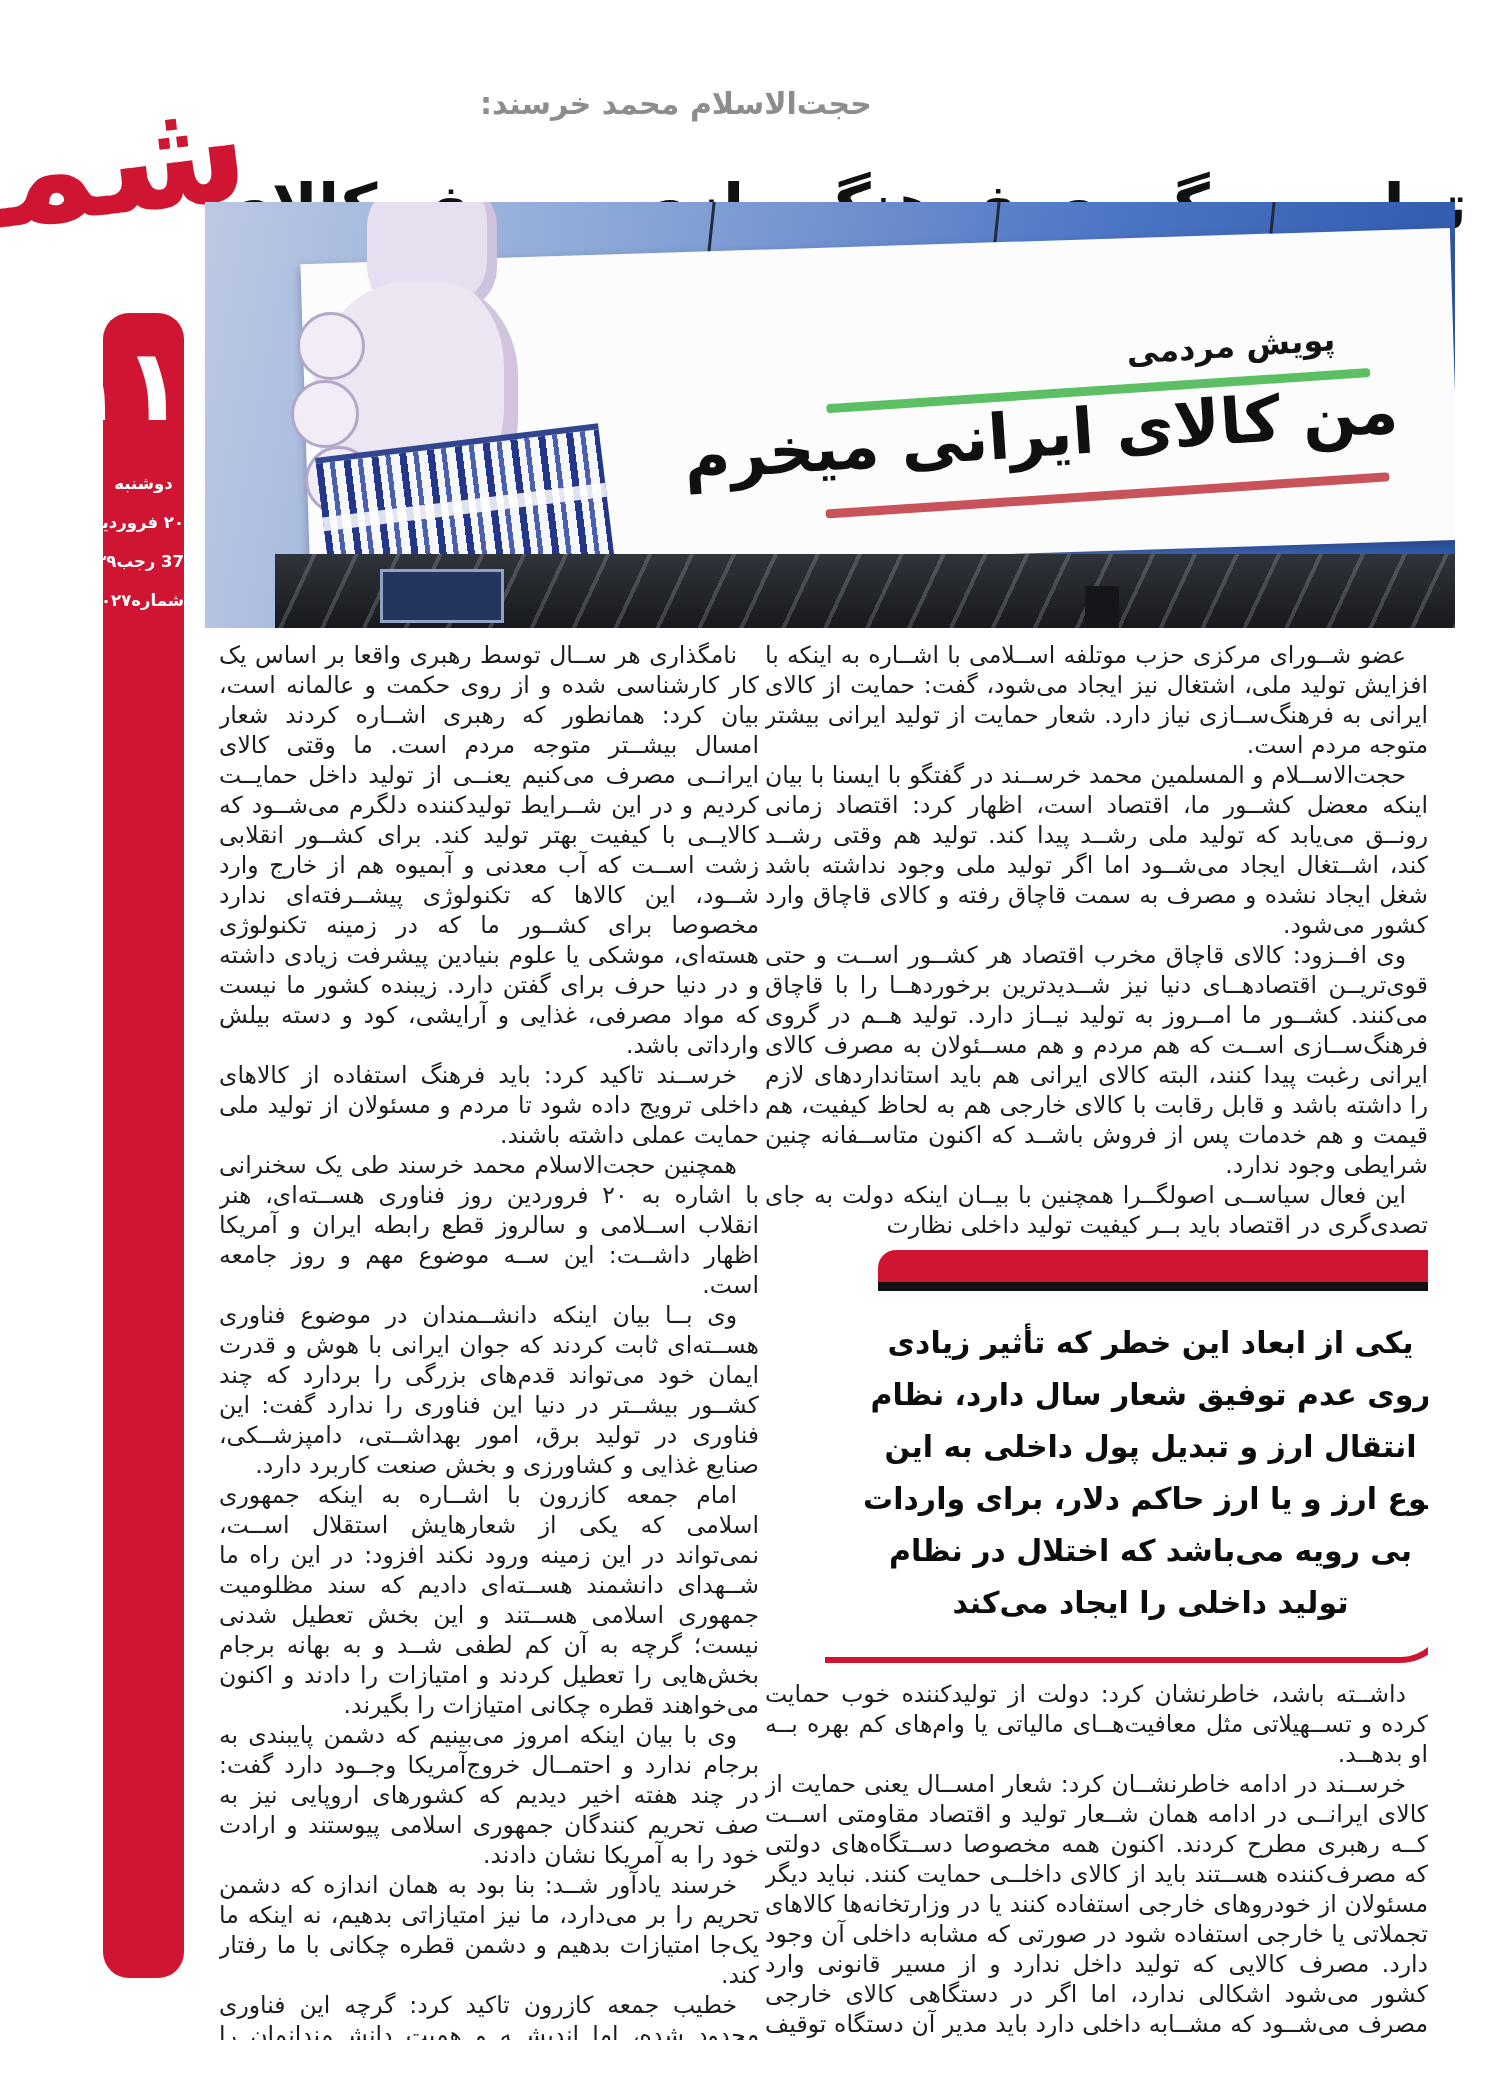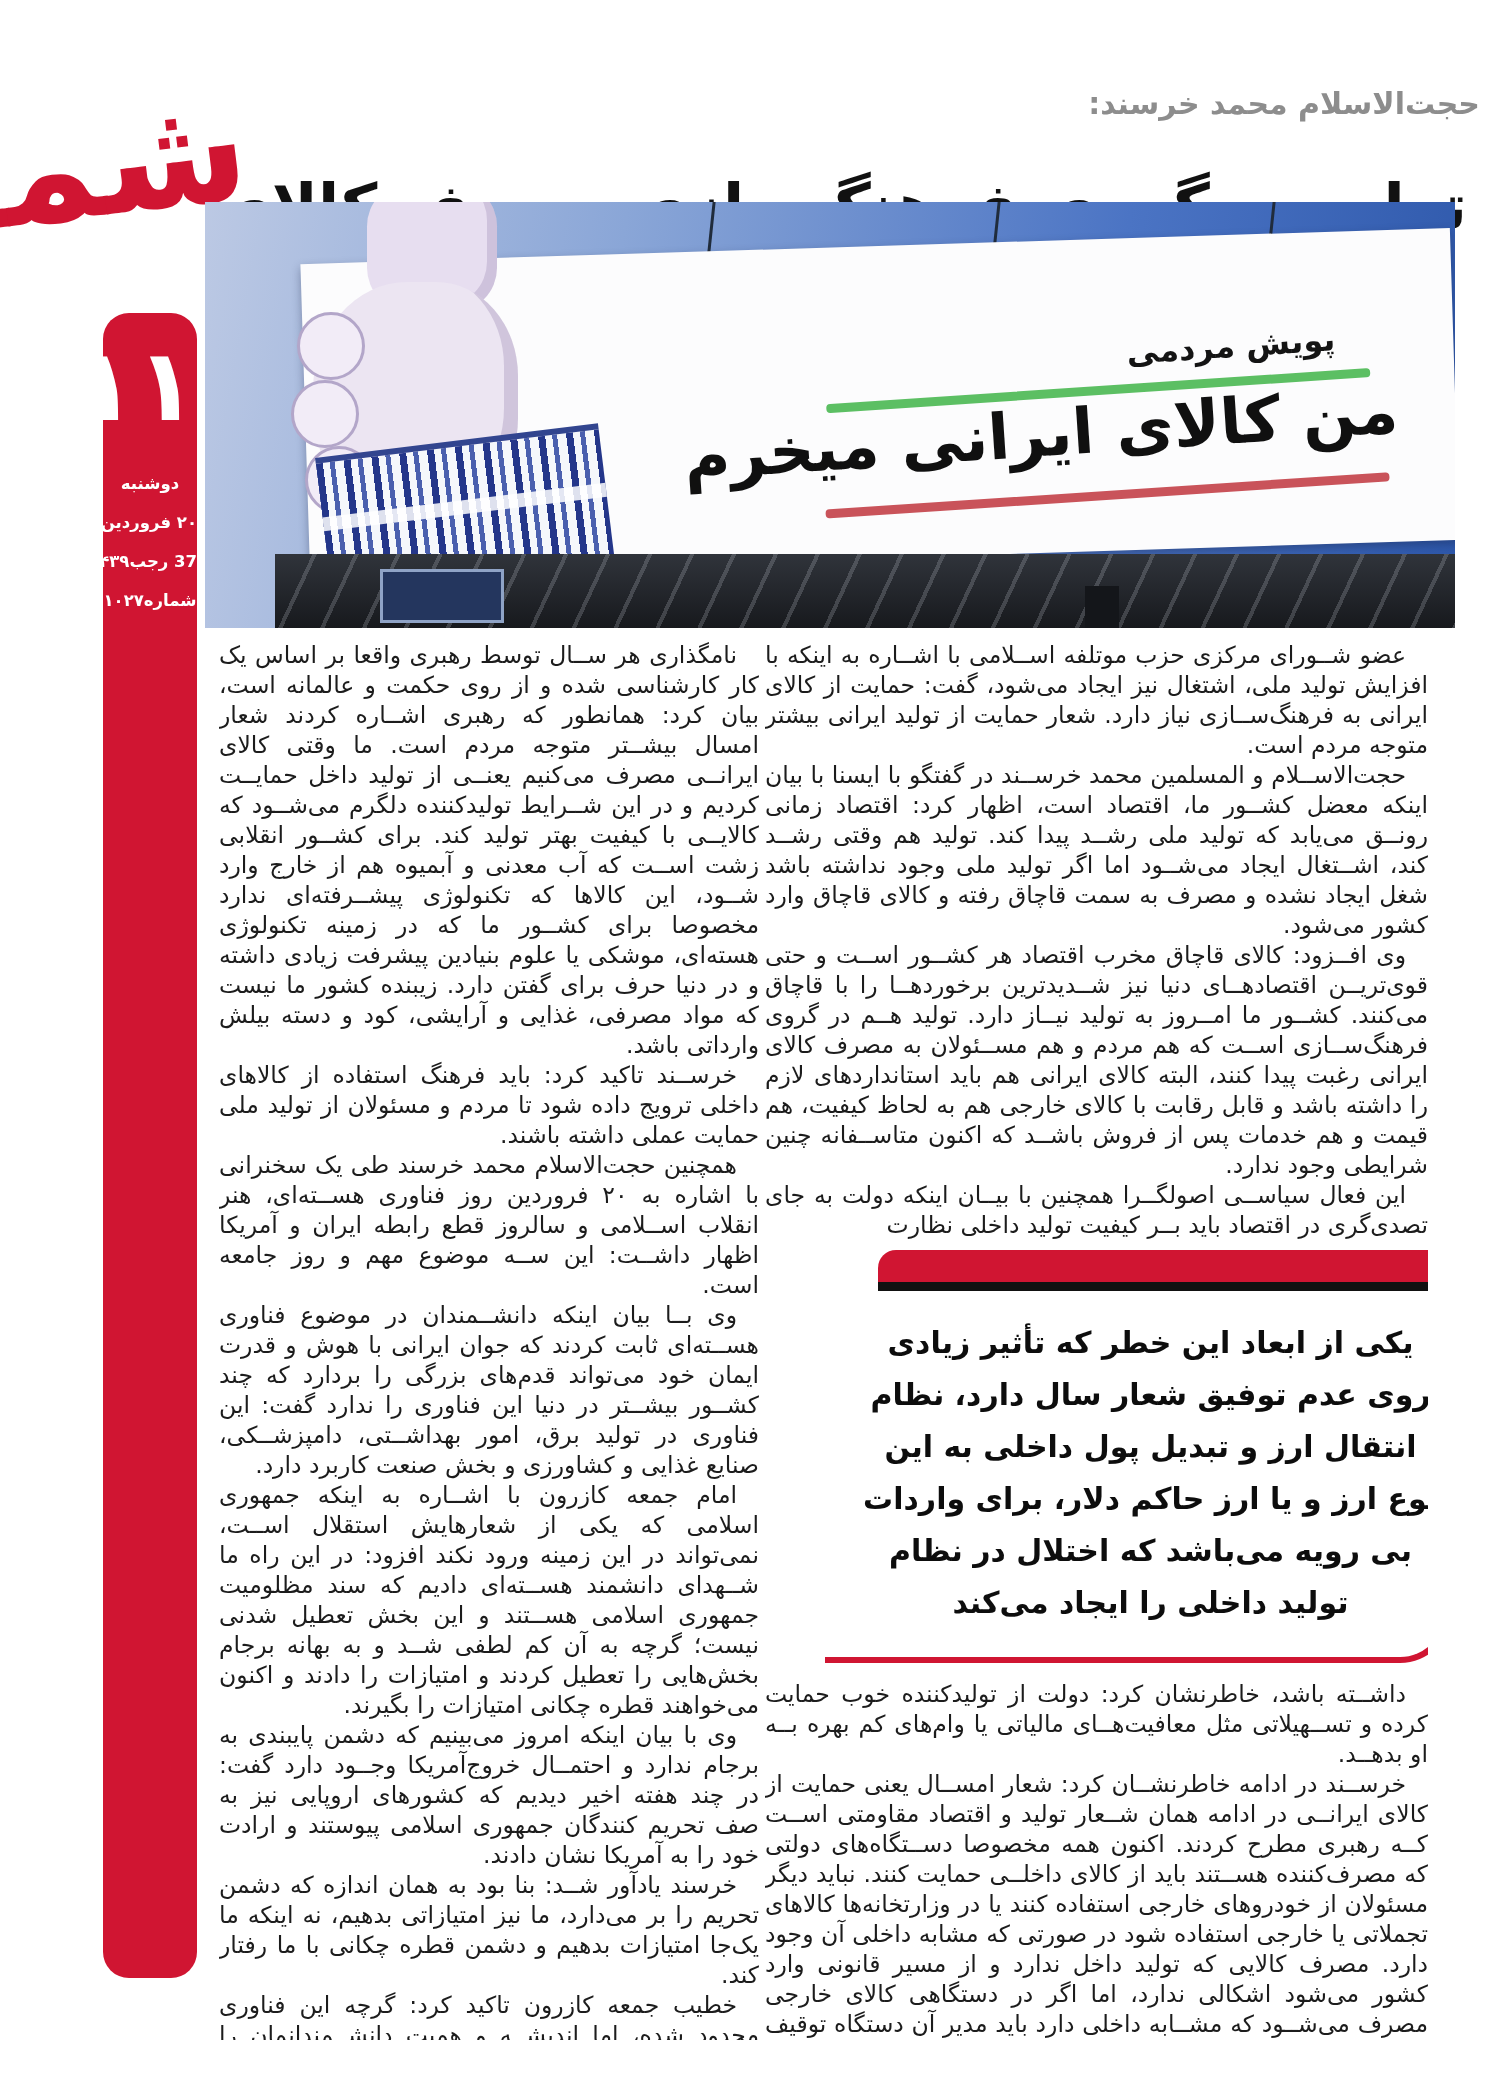--- a/index.html
+++ b/index.html
@@ -2,27 +2,27 @@
 <html lang="fa" dir="rtl"><head>
 <meta charset="utf-8">
 <style>
   html,body{margin:0;padding:0;background:#e9e9e9;}
   .page{position:relative;width:1500px;height:2081px;background:#ffffff;overflow:hidden;
         font-family:"DejaVu Sans",sans-serif;direction:rtl;}
   
   .logo{position:absolute;left:48px;top:18px;width:200px;height:290px;color:#d01532;
         font-size:148px;font-weight:bold;line-height:280px;text-align:center;
         transform:rotate(-7deg);}
-  .strip{position:absolute;left:103px;top:313px;width:94px;height:1665px;background:#d01532;
+  .strip{position:absolute;left:103px;top:313px;width:81px;height:1665px;background:#d01532;
          border-radius:26px;color:#fff;text-align:center;}
   .pagenum{font-size:100px;font-weight:bold;line-height:1.05;padding-top:20px;}
   .dates{margin-top:26px;}
   .dateline{font-size:16.5px;font-weight:bold;line-height:39px;white-space:nowrap;text-align:center;}
   
-  .kicker{position:absolute;left:480px;top:86px;width:1000px;text-align:right;
+  .kicker{position:absolute;left:480px;top:86px;width:1000px;text-align:left;
           color:#8d8d8d;font-size:30px;font-weight:bold;}
   .headline{position:absolute;left:205px;top:128px;width:1272px;text-align:center;
             color:#111;font-size:62px;font-weight:bold;letter-spacing:-1px;}
   
   .photo{position:absolute;left:205px;top:202px;width:1250px;height:426px;overflow:hidden;
          background:linear-gradient(100deg,#bcc9e4 0%,#8aa6d7 32%,#4b74c4 70%,#2d57aa 100%);}
   .panel{position:absolute;left:100px;top:44px;width:1150px;height:312px;background:#fcfcfd;
          transform:rotate(-1.8deg);box-shadow:0 4px 10px rgba(20,30,60,.35);}
   .bb-label{position:absolute;right:118px;top:92px;font-size:32px;font-weight:bold;color:#141414;
             transform:rotate(-2deg);}

